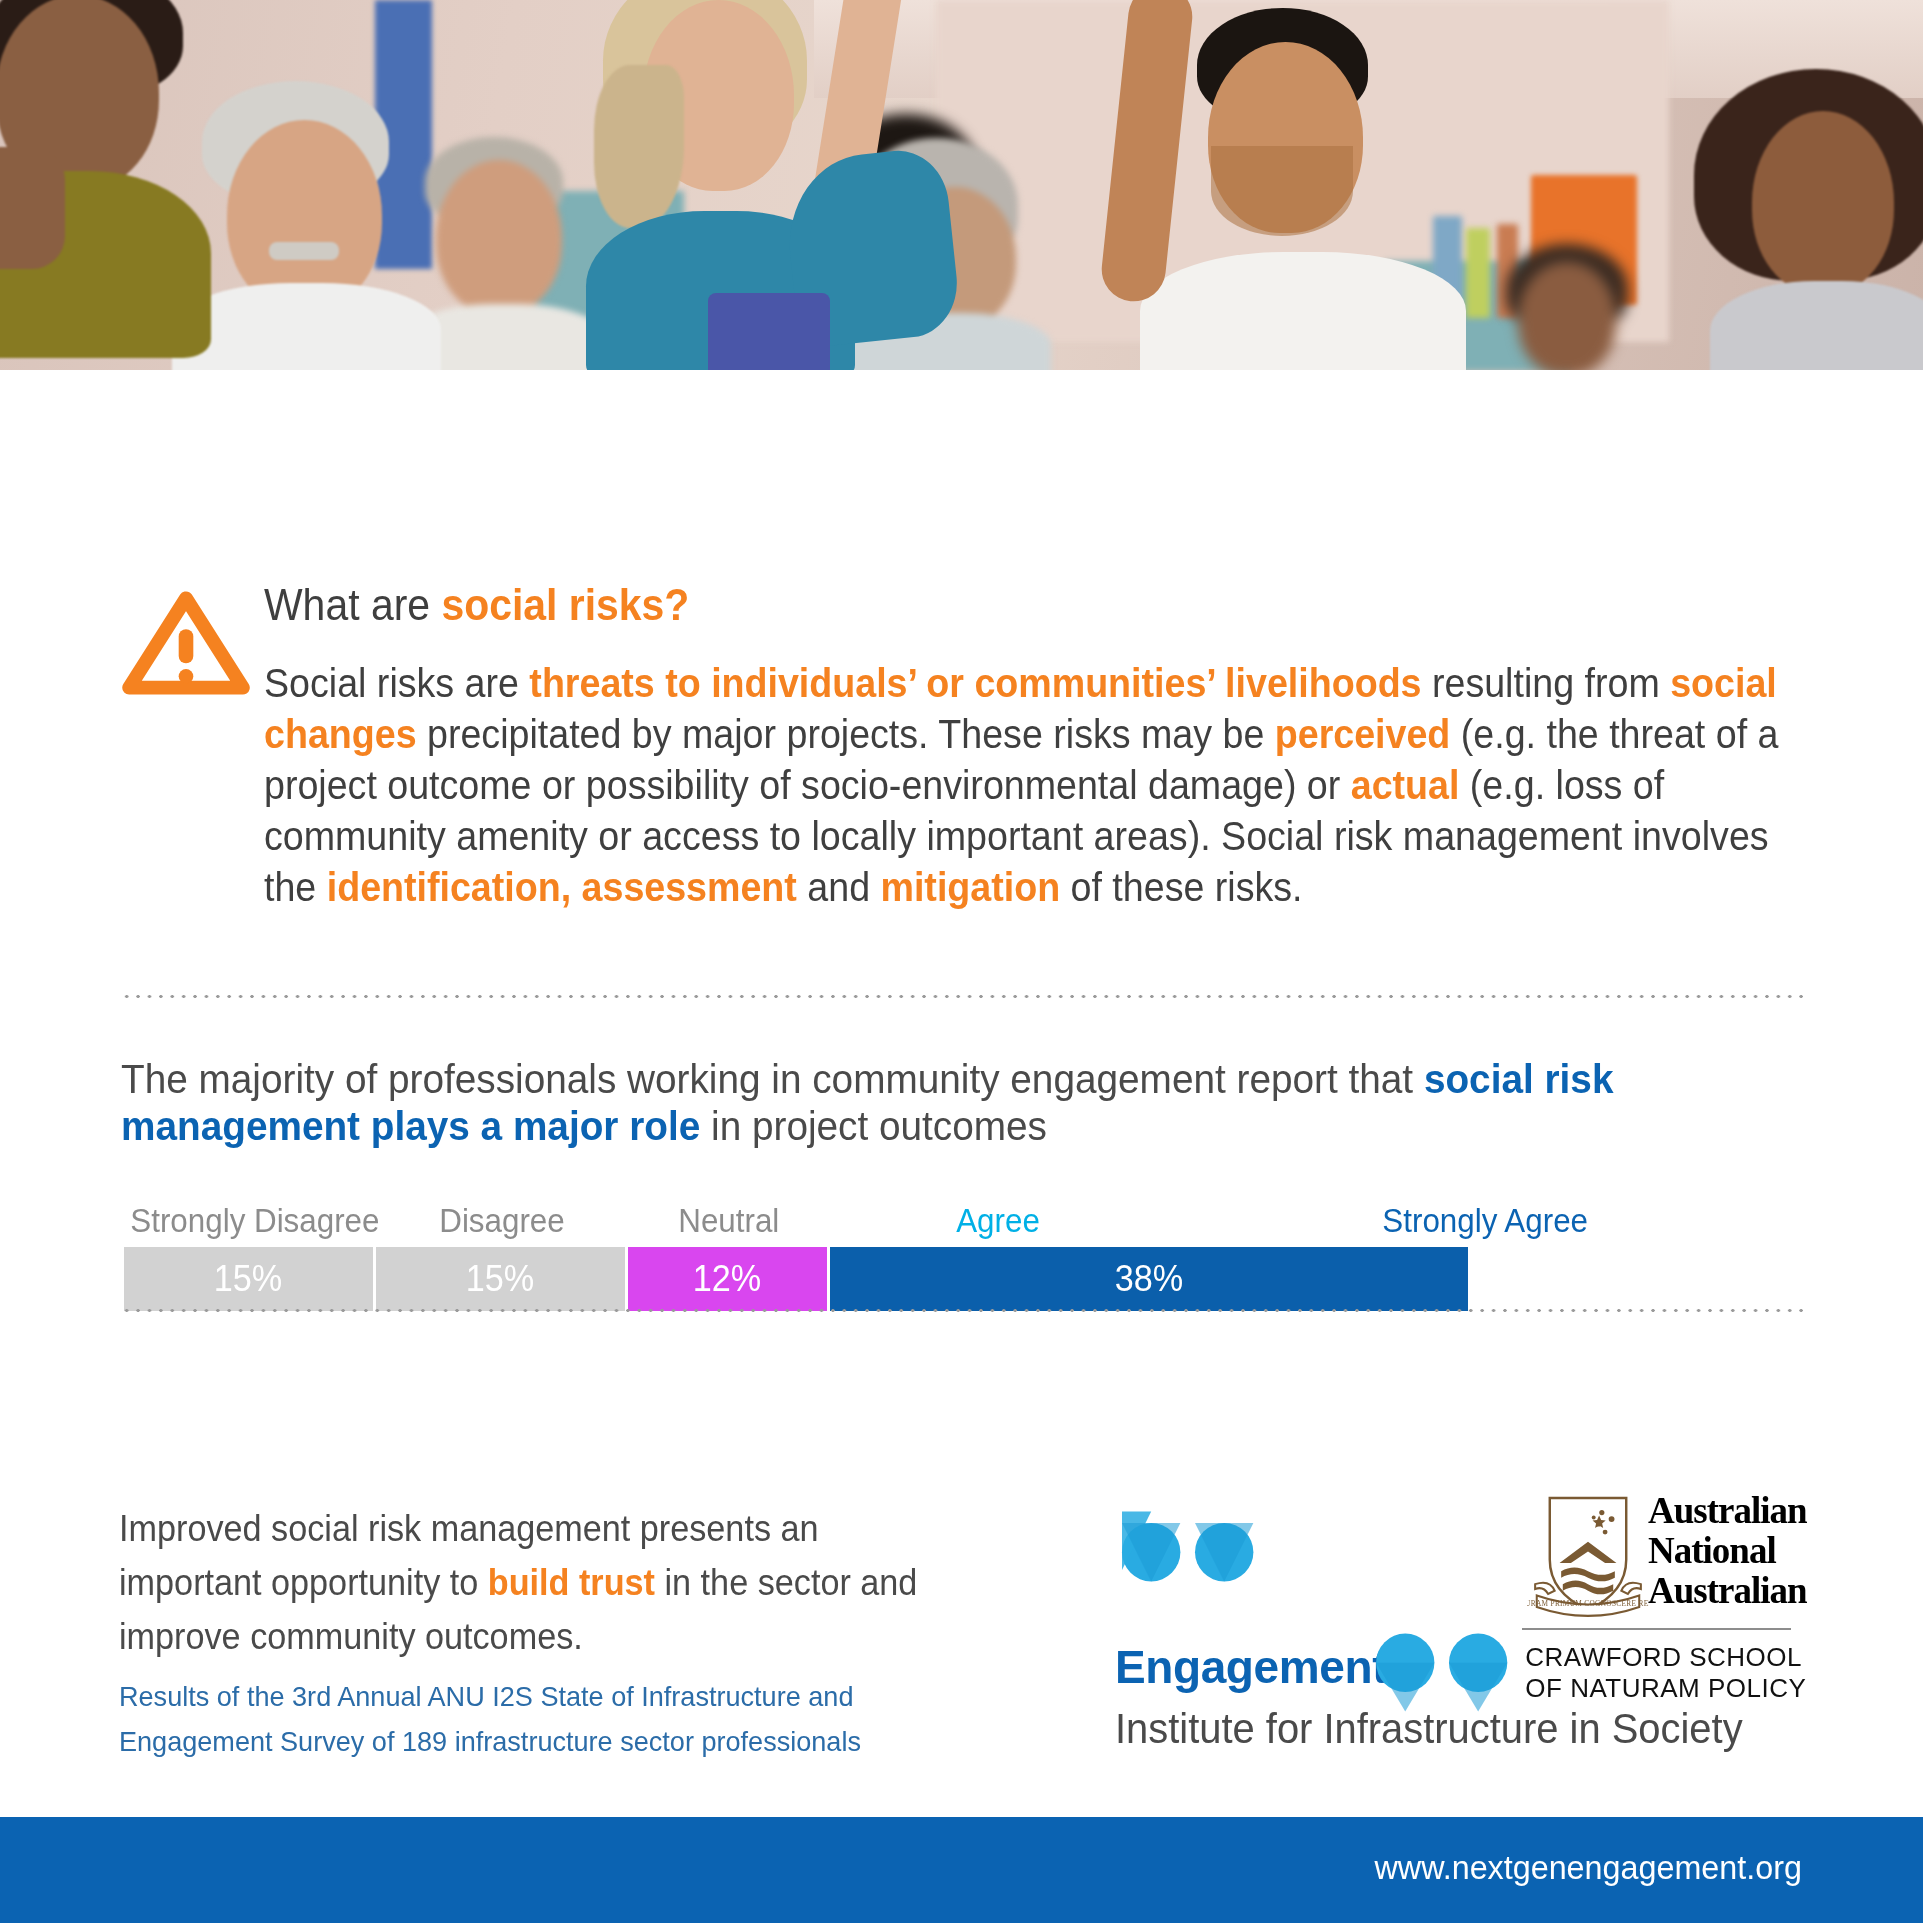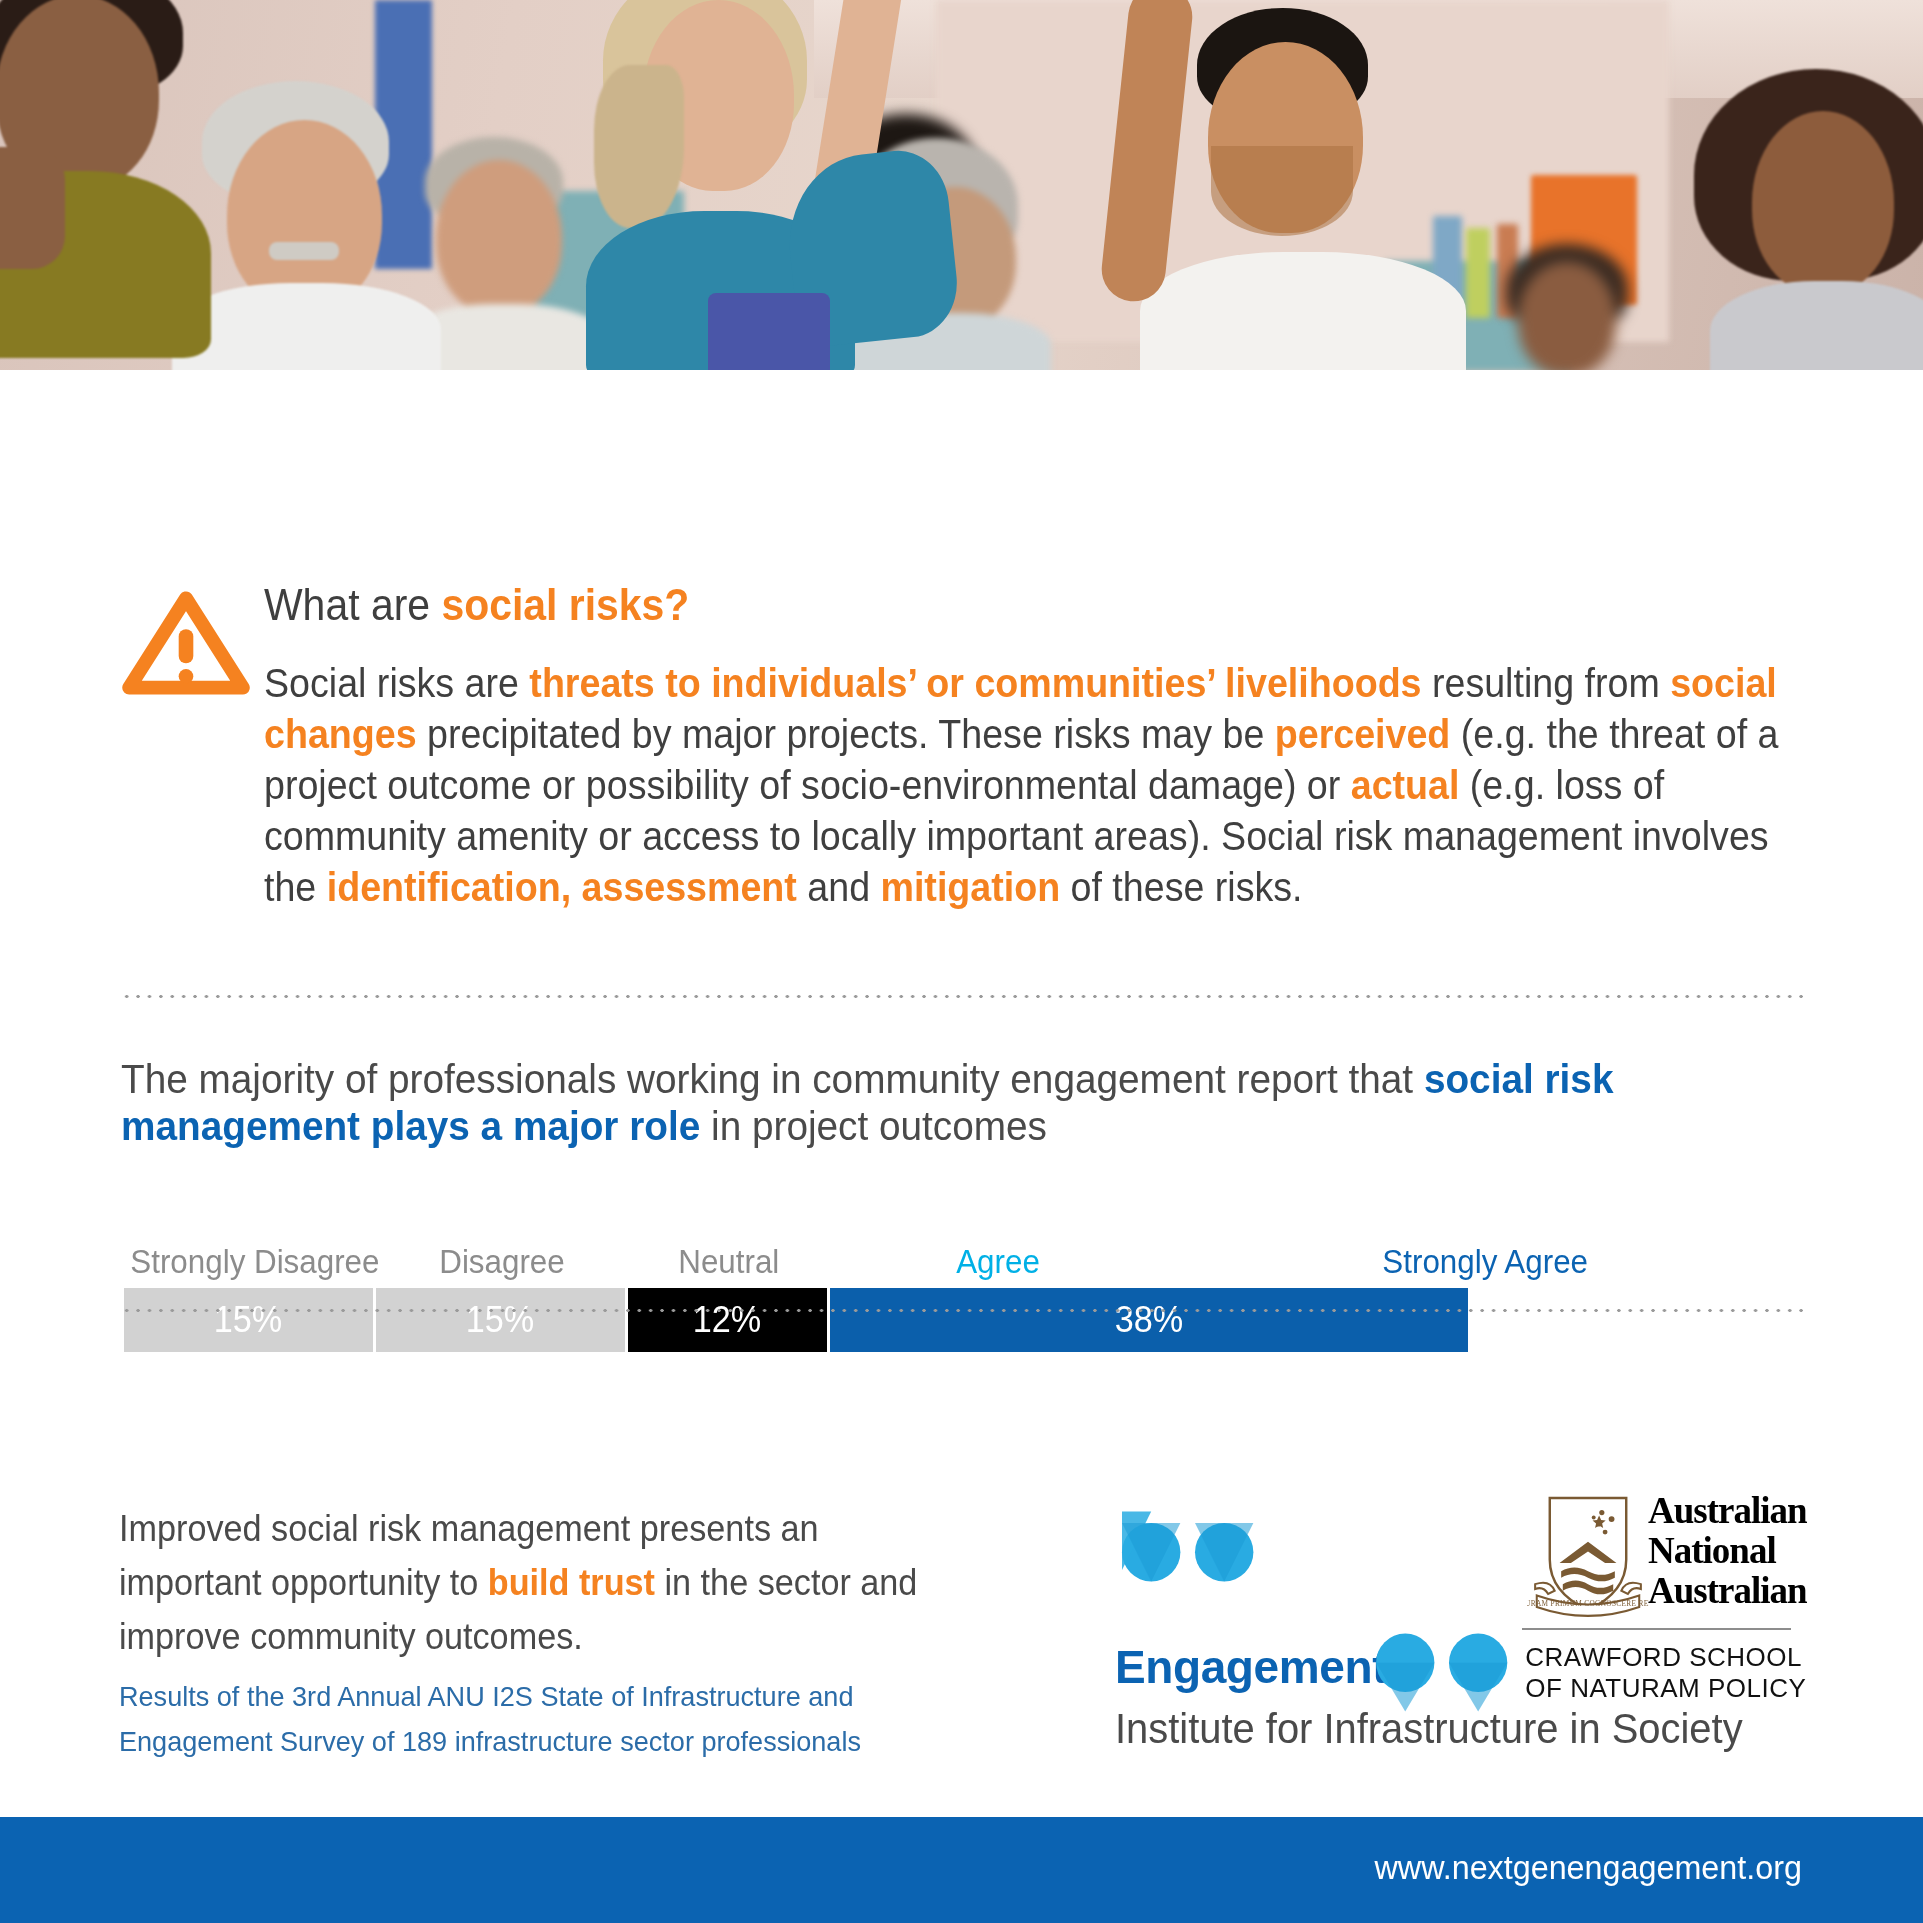--- a/index.html
+++ b/index.html
@@ -80,21 +80,21 @@
 
   .lead{
     position:absolute;left:121px;top:572px;width:1694px;
     font-size:41px;line-height:47px;color:#4a4a4a;
     transform:scaleX(0.945);transform-origin:left top;
   }
   .lead .hl{color:#0b63b2;font-weight:bold;}
 
   
   .chart{position:absolute;left:124px;top:717px;width:1680px;}
-  .chart-labels{position:relative;height:46px;margin-top:41px;}
+  .chart-labels{position:relative;height:46px;}
   .chart-label{
     position:absolute;top:0;text-align:center;
     font-size:33px;line-height:39px;
     transform:scaleX(0.95);
     white-space:nowrap;
   }
   .chart-bar{position:relative;height:64px;display:flex;width:100%;}
   .seg{
     height:64px;display:flex;align-items:center;justify-content:center;
     color:#ffffff;font-size:36px;box-sizing:border-box;
@@ -276,21 +276,21 @@
           <div class="chart-label" style="left: 42%; width: 20%; color: rgb(0, 176, 230);">Agree</div>
           <div class="chart-label" style="left: 62%; width: 38%; color: rgb(11, 99, 178);">Strongly Agree</div>
         </div>
       <div class="chart-bar" id="chart-bar">
           <div class="seg" style="width: 15%; background: rgb(210, 210, 210);">
             <span>15%</span>
           </div>
           <div class="seg" style="width: 15%; background: rgb(210, 210, 210);">
             <span>15%</span>
           </div>
-          <div class="seg" style="width: 12%; background: #000000;">
+          <div class="seg" style="width: 12%; background: #d946ef;">
             <span>12%</span>
           </div>
           <div class="seg" style="width: 38%; background: rgb(11, 95, 171);">
             <span>38%</span>
           </div>
         </div>
     </div>
 
     <div class="dots dots-2"></div>
 

